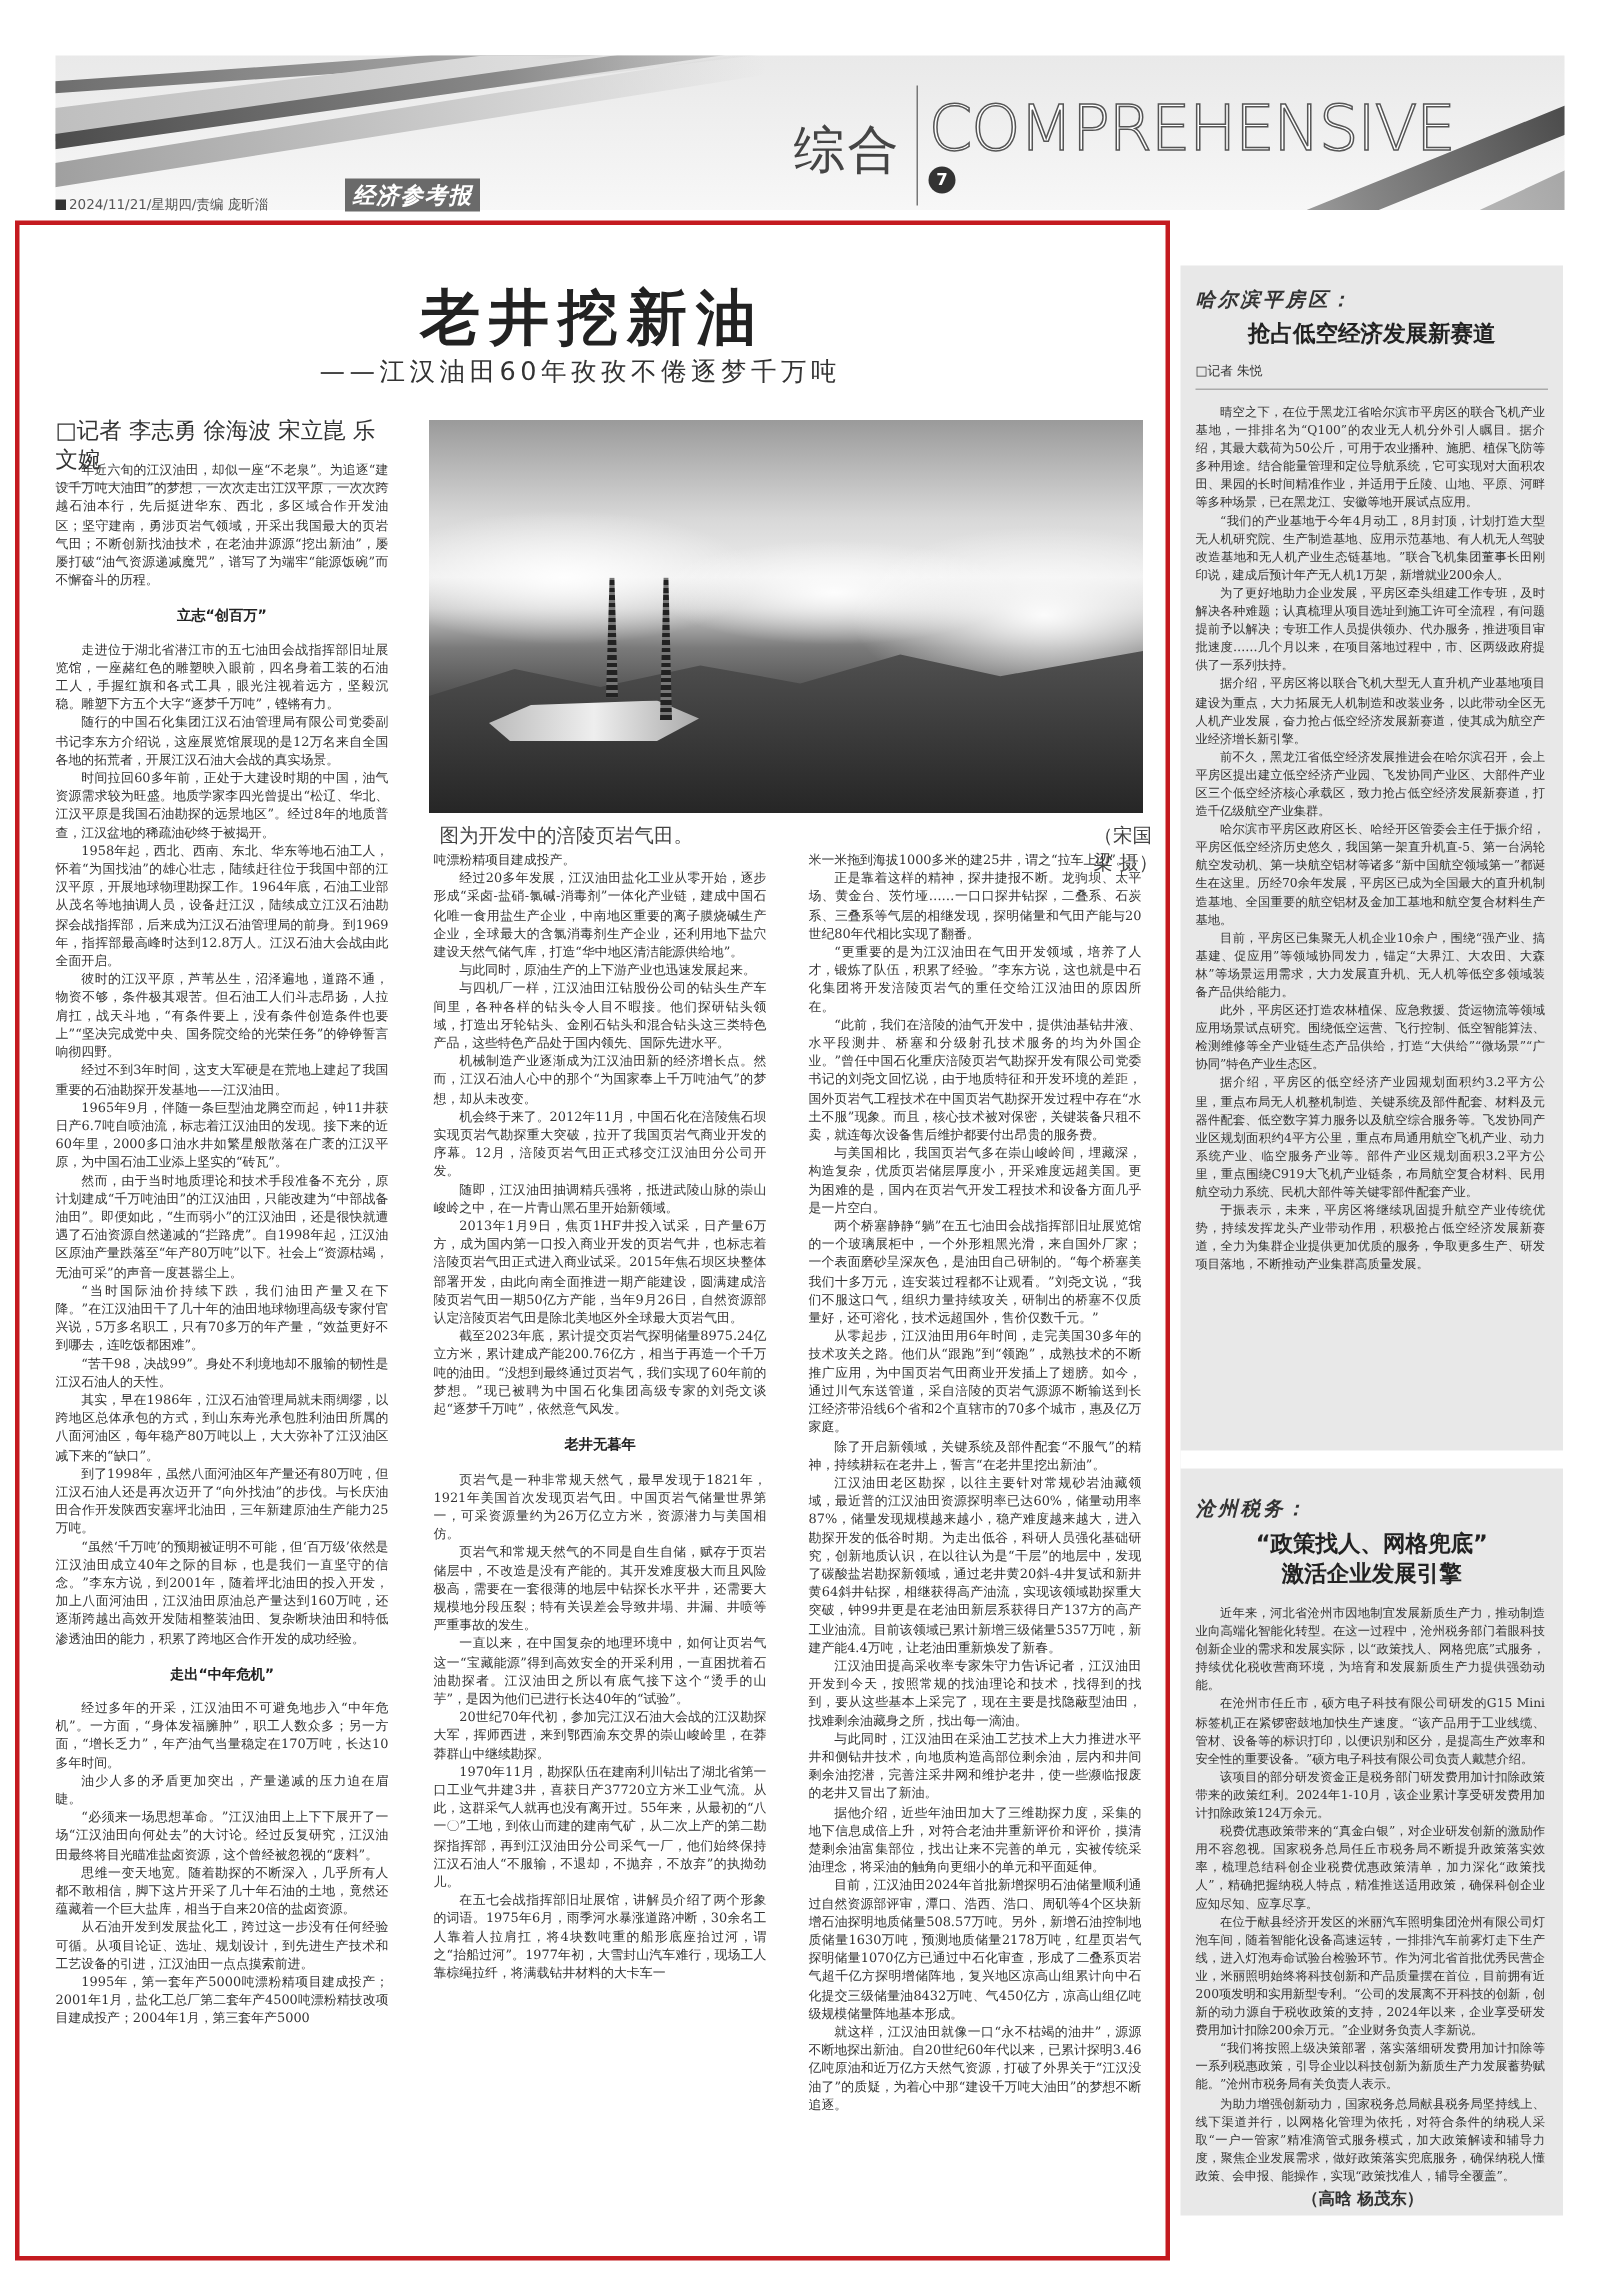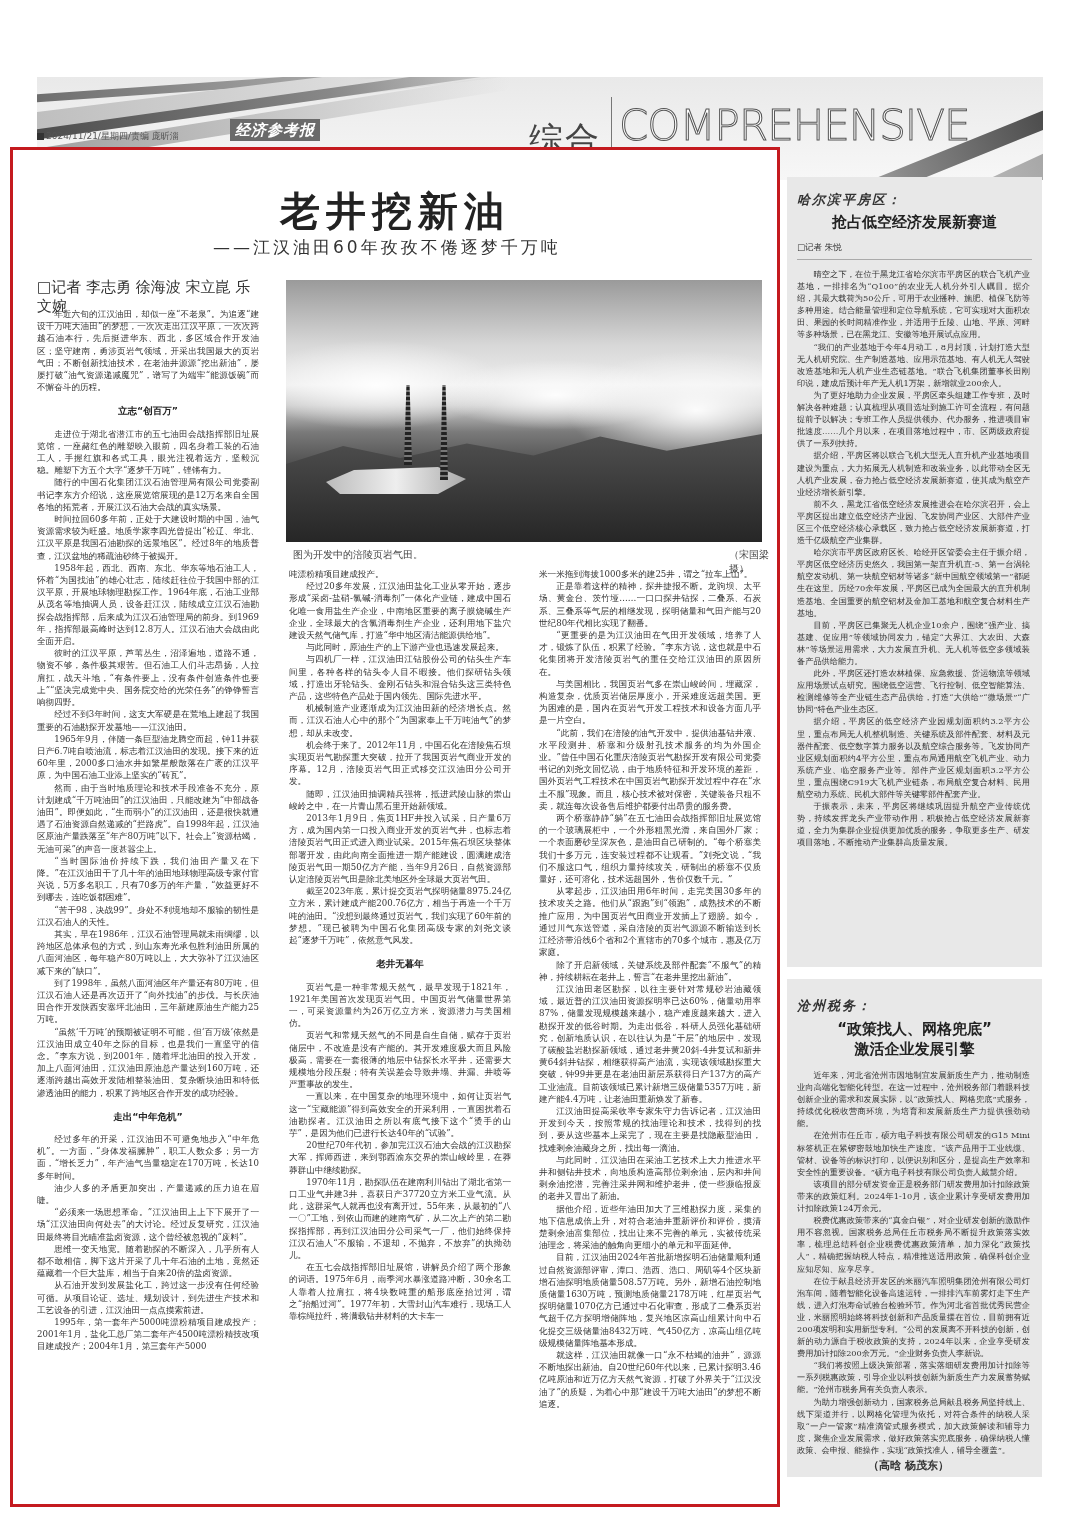--- a/index.html
+++ b/index.html
@@ -1,21 +1,21 @@
 <!DOCTYPE html>
 <html><head>
 <meta charset="utf-8">
 <style>
   * { margin: 0; padding: 0; box-sizing: border-box; }
   html, body { width: 1080px; height: 1516px; background: #ffffff; overflow: hidden; }
   body { font-family: "DejaVu Serif", "Liberation Serif", serif; color: #2a2a2a; position: relative; }
 
   
   .masthead { position: absolute; left: 37px; top: 37px; width: 1006px; height: 103px; overflow: hidden;
-    background: linear-gradient(180deg, #e9e9e9 0%, #f7f7f7 100%); margin-top: 40px; }
+    background: linear-gradient(180deg, #e9e9e9 0%, #f7f7f7 100%); }
   .streak { position: absolute; height: 14px; border-radius: 8px; transform-origin: left center; }
   .s1 { left: -40px; top: 58px; width: 560px; background: linear-gradient(90deg,#444,#888 60%,rgba(255,255,255,0)); transform: rotate(-8deg); height: 10px; }
   .s2 { left: -40px; top: 40px; width: 600px; background: linear-gradient(90deg,#bbb,#ddd 60%,rgba(255,255,255,0)); transform: rotate(-7deg); height: 22px; }
   .s3 { left: -40px; top: 78px; width: 520px; background: linear-gradient(90deg,#999,#ccc 60%,rgba(255,255,255,0)); transform: rotate(-9deg); height: 16px; }
   .s4 { left: -40px; top: 20px; width: 620px; background: linear-gradient(90deg,#666,#aaa 55%,rgba(255,255,255,0)); transform: rotate(-4deg); height: 8px; }
   .s5 { right: -60px; top: 10px; width: 420px; background: linear-gradient(270deg,#333,#888 50%,rgba(255,255,255,0)); transform: rotate(-22deg); height: 18px; transform-origin: right center; }
   .s6 { right: -60px; top: 50px; width: 440px; background: linear-gradient(270deg,#999,#ccc 50%,rgba(255,255,255,0)); transform: rotate(-25deg); height: 26px; transform-origin: right center; }
   .s7 { right: -60px; top: 90px; width: 380px; background: linear-gradient(270deg,#555,#aaa 50%,rgba(255,255,255,0)); transform: rotate(-28deg); height: 12px; transform-origin: right center; }
   .section-zh { position: absolute; left: 492px; top: 40px; font-family: "DejaVu Sans", sans-serif; font-size: 34px; color: #444; font-weight: 300; letter-spacing: 2px; }
   .section-divider { position: absolute; left: 574px; top: 20px; width: 1px; height: 80px; background: #777; }
@@ -41,21 +41,21 @@
   .c2 { left: 276px; top: 418px; width: 222px; height: 927px; overflow: hidden; }
   .c3 { left: 526px; top: 418px; width: 222px; height: 927px; overflow: hidden; }
   .sub { text-indent: 0 !important; text-align: center; font-family: "DejaVu Sans", sans-serif; font-weight: bold; font-size: 9.5px; margin: 12px 0 10px !important; color: #222; }
 
   .photo { position: absolute; left: 273px; top: 130px; width: 476px; height: 262px; overflow: hidden;
     background: linear-gradient(180deg, #9a9a9a 0%, #d8d8d8 25%, #ededed 40%, #c9c9c9 48%, #7a7a7a 58%, #4a4a4a 72%, #2f2f2f 100%); }
   .cloud { position: absolute; border-radius: 50%; background: radial-gradient(ellipse at center, rgba(255,255,255,0.95), rgba(255,255,255,0) 70%); }
   .ridge { position: absolute; left: 0; right: 0; bottom: 0; height: 120px; background: linear-gradient(180deg,#555,#262626); clip-path: polygon(0 35%,12% 20%,24% 30%,38% 18%,52% 28%,66% 12%,80% 24%,100% 10%,100% 100%,0 100%); }
   .rig { position: absolute; width: 8px; background: repeating-linear-gradient(0deg,#222 0 3px,#777 3px 5px); clip-path: polygon(30% 0,70% 0,100% 100%,0 100%); }
   .pad { position: absolute; left: 40px; top: 184px; width: 140px; height: 30px; background: linear-gradient(90deg,#bbb,#eee,#aaa); clip-path: polygon(0 60%,20% 20%,80% 10%,100% 50%,80% 100%,10% 100%); }
-  .caption { position: absolute; top: 398px; font-family: "DejaVu Sans", sans-serif; font-size: 10px; color: #444; }
+  .caption { position: absolute; top: 398px; font-family: "DejaVu Sans", sans-serif; font-size: 13px; color: #444; }
   .cap-left { left: 280px; }
   .cap-right { left: 716px; }
 
   
   .sidebar-box { position: absolute; left: 787px; top: 177px; width: 255px; height: 1300px; background: #e8e8e8; }
   .sb-kicker { font-family: "DejaVu Serif", serif; font-style: italic; font-weight: bold; font-size: 13px; color: #333; letter-spacing: 2px; padding: 14px 0 0 10px; }
   .sb-title { font-family: "DejaVu Sans", sans-serif; font-weight: bold; font-size: 15px; color: #222; text-align: center; margin-top: 4px; }
   .sb-title2 { font-family: "DejaVu Sans", sans-serif; font-weight: bold; font-size: 15px; color: #222; text-align: center; line-height: 20px; margin-top: 4px; }
   .sb-byline { font-family: "DejaVu Sans", sans-serif; font-size: 8.5px; color: #333; margin: 10px 10px 8px; padding-bottom: 5px; border-bottom: 1px solid #aaa; }
   .sb-body { font-size: 8.2px; line-height: 12.1px; color: #333; text-align: justify; margin: 0 12px 0 10px; }
@@ -142,22 +142,22 @@
     <p>一直以来，在中国复杂的地理环境中，如何让页岩气这一“宝藏能源”得到高效安全的开采利用，一直困扰着石油勘探者。江汉油田之所以有底气接下这个“烫手的山芋”，是因为他们已进行长达40年的“试验”。</p>
     <p>20世纪70年代初，参加完江汉石油大会战的江汉勘探大军，挥师西进，来到鄂西渝东交界的崇山峻岭里，在莽莽群山中继续勘探。</p>
     <p>1970年11月，勘探队伍在建南利川钻出了湖北省第一口工业气井建3井，喜获日产37720立方米工业气流。从此，这群采气人就再也没有离开过。55年来，从最初的“八一〇”工地，到依山而建的建南气矿，从二次上产的第二勘探指挥部，再到江汉油田分公司采气一厂，他们始终保持江汉石油人“不服输，不退却，不抛弃，不放弃”的执拗劲儿。</p>
     <p>在五七会战指挥部旧址展馆，讲解员介绍了两个形象的词语。1975年6月，雨季河水暴涨道路冲断，30余名工人靠着人拉肩扛，将4块数吨重的船形底座抬过河，谓之“抬船过河”。1977年初，大雪封山汽车难行，现场工人靠棕绳拉纤，将满载钻井材料的大卡车一</p>
   </div>
 
   <div class="col c3">
     <p style="text-indent:0">米一米拖到海拔1000多米的建25井，谓之“拉车上山”。</p>
     <p>正是靠着这样的精神，探井捷报不断。龙驹坝、太平场、黄金台、茨竹垭……一口口探井钻探，二叠系、石炭系、三叠系等气层的相继发现，探明储量和气田产能与20世纪80年代相比实现了翻番。</p>
     <p>“更重要的是为江汉油田在气田开发领域，培养了人才，锻炼了队伍，积累了经验。”李东方说，这也就是中石化集团将开发涪陵页岩气的重任交给江汉油田的原因所在。</p>
+    <p>“此前，我们在涪陵的油气开发中，提供油基钻井液、水平段测井、桥塞和分级射孔技术服务的均为外国企业。”曾任中国石化重庆涪陵页岩气勘探开发有限公司党委书记的刘尧文回忆说，由于地质特征和开发环境的差距，国外页岩气工程技术在中国页岩气勘探开发过程中存在“水土不服”现象。而且，核心技术被对保密，关键装备只租不卖，就连每次设备售后维护都要付出昂贵的服务费。</p>
     <p>与美国相比，我国页岩气多在崇山峻岭间，埋藏深，构造复杂，优质页岩储层厚度小，开采难度远超美国。更为困难的是，国内在页岩气开发工程技术和设备方面几乎是一片空白。</p>
-    <p>“此前，我们在涪陵的油气开发中，提供油基钻井液、水平段测井、桥塞和分级射孔技术服务的均为外国企业。”曾任中国石化重庆涪陵页岩气勘探开发有限公司党委书记的刘尧文回忆说，由于地质特征和开发环境的差距，国外页岩气工程技术在中国页岩气勘探开发过程中存在“水土不服”现象。而且，核心技术被对保密，关键装备只租不卖，就连每次设备售后维护都要付出昂贵的服务费。</p>
     <p>两个桥塞静静“躺”在五七油田会战指挥部旧址展览馆的一个玻璃展柜中，一个外形粗黑光滑，来自国外厂家；一个表面磨砂呈深灰色，是油田自己研制的。“每个桥塞美我们十多万元，连安装过程都不让观看。”刘尧文说，“我们不服这口气，组织力量持续攻关，研制出的桥塞不仅质量好，还可溶化，技术远超国外，售价仅数千元。”</p>
     <p>从零起步，江汉油田用6年时间，走完美国30多年的技术攻关之路。他们从“跟跑”到“领跑”，成熟技术的不断推广应用，为中国页岩气田商业开发插上了翅膀。如今，通过川气东送管道，采自涪陵的页岩气源源不断输送到长江经济带沿线6个省和2个直辖市的70多个城市，惠及亿万家庭。</p>
     <p>除了开启新领域，关键系统及部件配套“不服气”的精神，持续耕耘在老井上，誓言“在老井里挖出新油”。</p>
     <p>江汉油田老区勘探，以往主要针对常规砂岩油藏领域，最近普的江汉油田资源探明率已达60%，储量动用率87%，储量发现规模越来越小，稳产难度越来越大，进入勘探开发的低谷时期。为走出低谷，科研人员强化基础研究，创新地质认识，在以往认为是“干层”的地层中，发现了碳酸盐岩勘探新领域，通过老井黄20斜-4井复试和新井黄64斜井钻探，相继获得高产油流，实现该领域勘探重大突破，钟99井更是在老油田新层系获得日产137方的高产工业油流。目前该领域已累计新增三级储量5357万吨，新建产能4.4万吨，让老油田重新焕发了新春。</p>
     <p>江汉油田提高采收率专家朱守力告诉记者，江汉油田开发到今天，按照常规的找油理论和技术，找得到的找到，要从这些基本上采完了，现在主要是找隐蔽型油田，找难剩余油藏身之所，找出每一滴油。</p>
     <p>与此同时，江汉油田在采油工艺技术上大力推进水平井和侧钻井技术，向地质构造高部位剩余油，层内和井间剩余油挖潜，完善注采井网和维护老井，使一些濒临报废的老井又冒出了新油。</p>
     <p>据他介绍，近些年油田加大了三维勘探力度，采集的地下信息成倍上升，对符合老油井重新评价和评价，摸清楚剩余油富集部位，找出让来不完善的单元，实被传统采油理念，将采油的触角向更细小的单元和平面延伸。</p>
     <p>目前，江汉油田2024年首批新增探明石油储量顺利通过自然资源部评审，潭口、浩西、浩口、周矶等4个区块新增石油探明地质储量508.57万吨。另外，新增石油控制地质储量1630万吨，预测地质储量2178万吨，红星页岩气探明储量1070亿方已通过中石化审查，形成了二叠系页岩气超千亿方探明增储阵地，复兴地区凉高山组累计向中石化提交三级储量油8432万吨、气450亿方，凉高山组亿吨级规模储量阵地基本形成。</p>
     <p>就这样，江汉油田就像一口“永不枯竭的油井”，源源不断地探出新油。自20世纪60年代以来，已累计探明3.46亿吨原油和近万亿方天然气资源，打破了外界关于“江汉没油了”的质疑，为着心中那“建设千万吨大油田”的梦想不断追逐。</p>
   </div>

